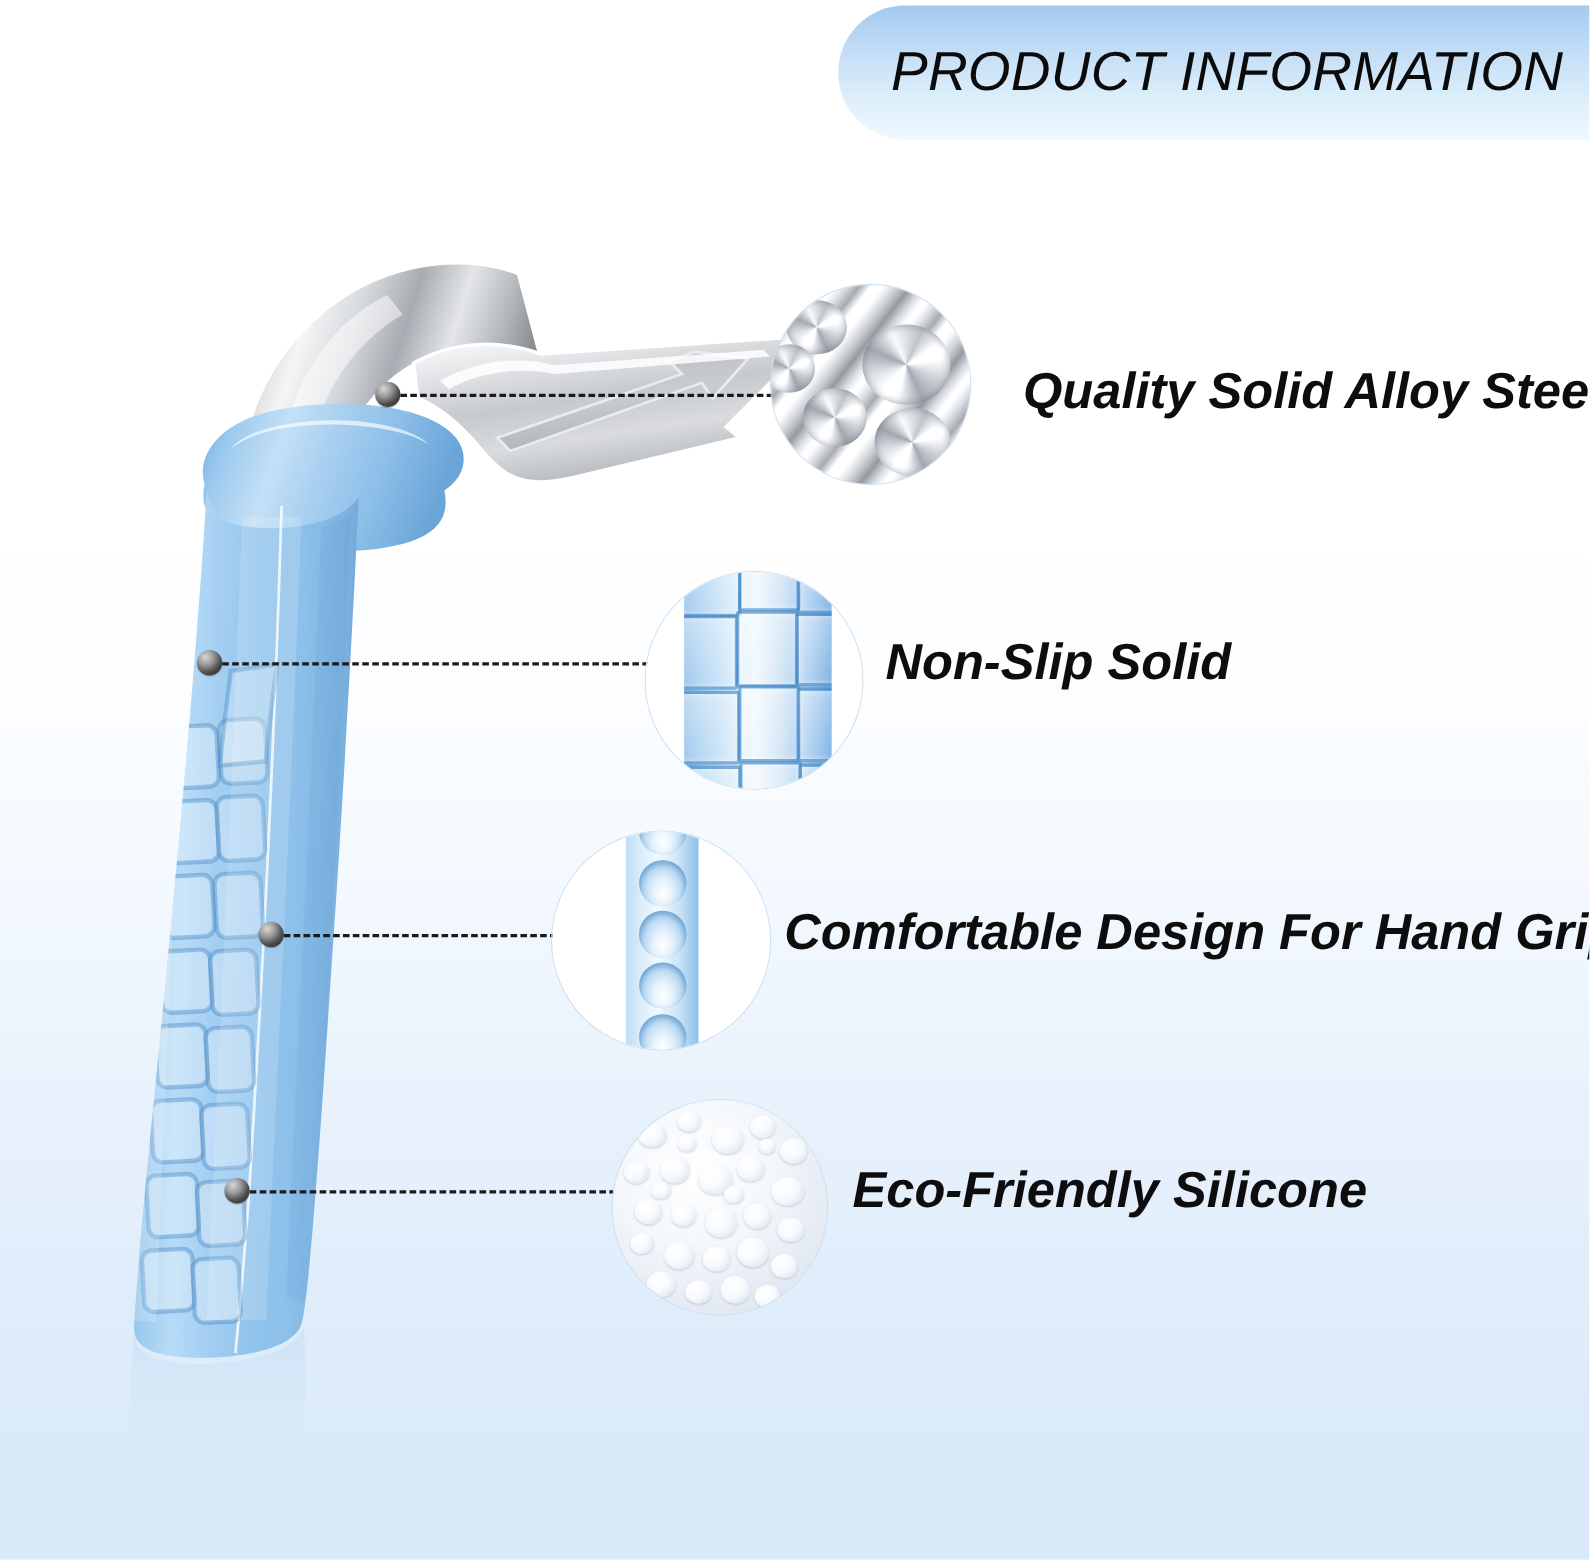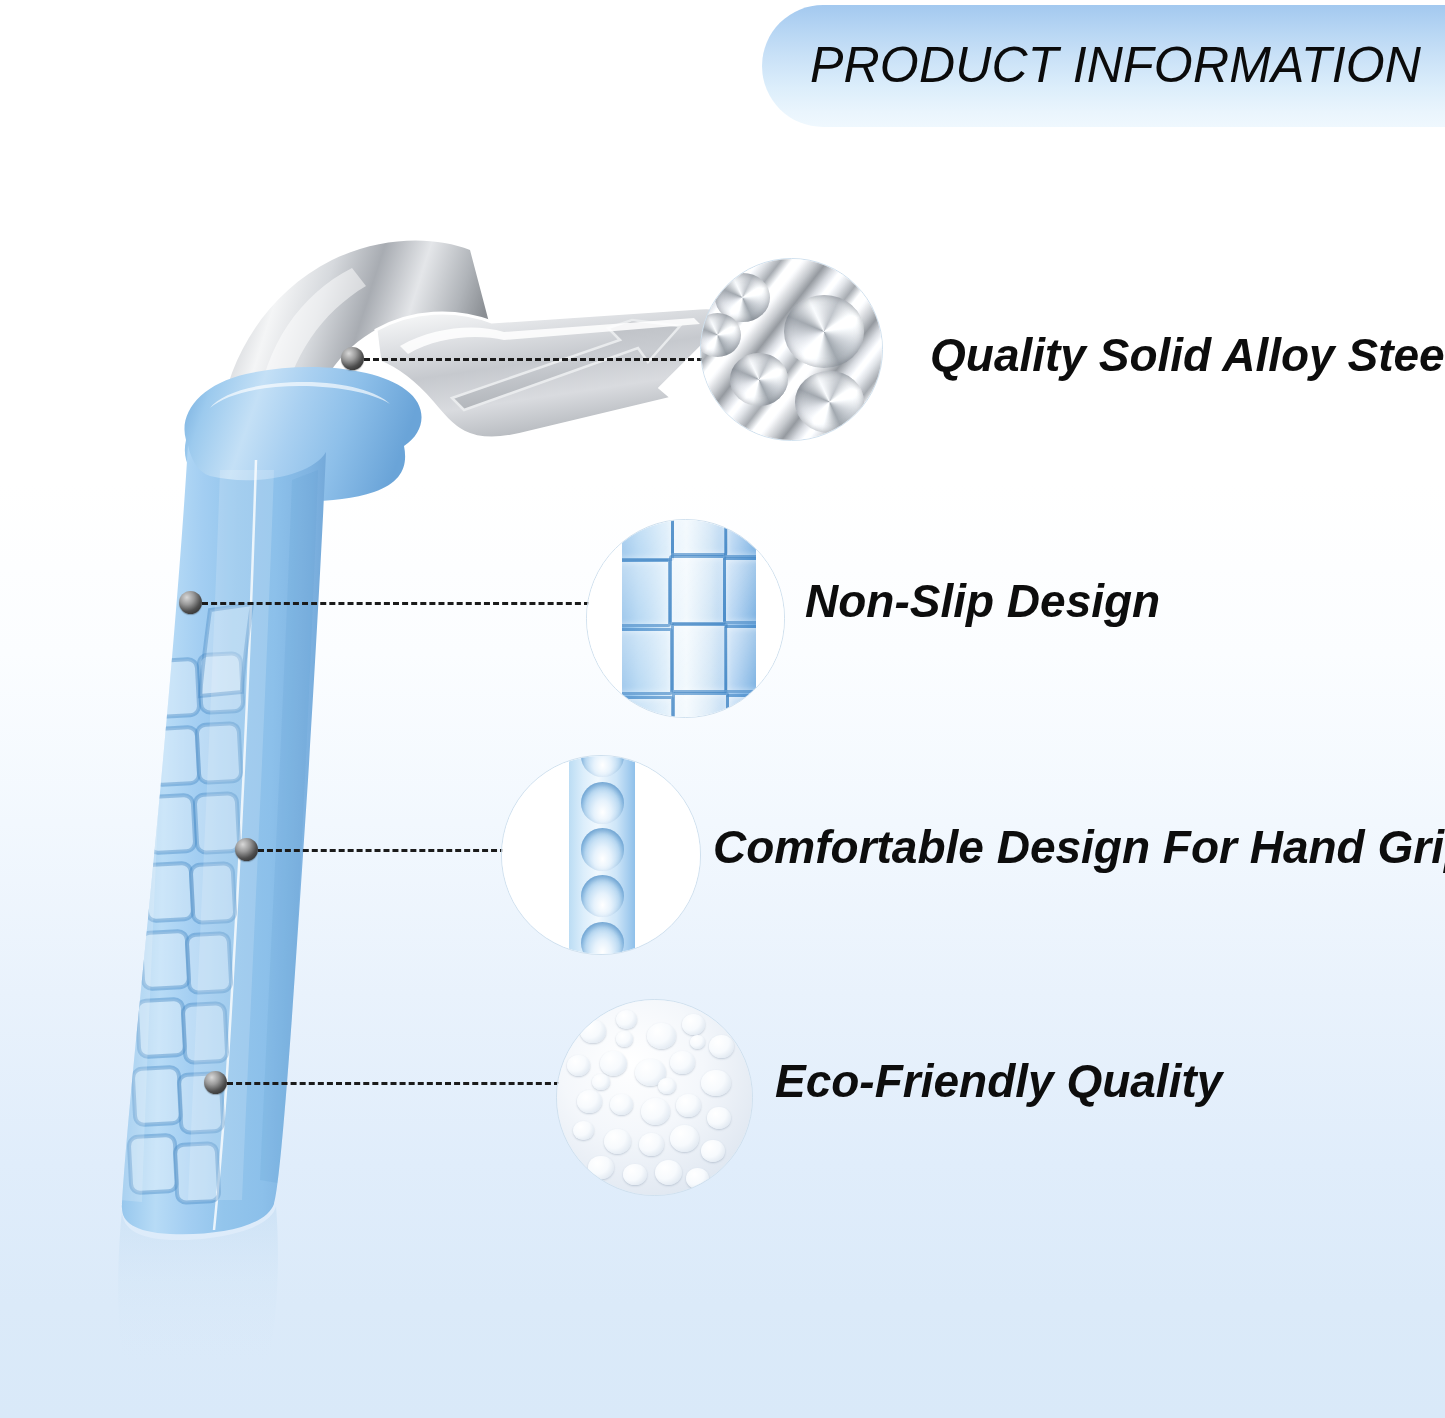--- a/index.html
+++ b/index.html
@@ -363,21 +363,21 @@
           <div class="grip-tile" style="left:-7%;  top:54%;  width:40%; height:27%;"></div>
           <div class="grip-tile" style="left:36%;  top:52%;  width:38%; height:28%;"></div>
           <div class="grip-tile" style="left:76%;  top:53%;  width:36%; height:27%;"></div>
           <div class="grip-tile" style="left:-6%;  top:84%;  width:40%; height:26%;"></div>
           <div class="grip-tile" style="left:37%;  top:82%;  width:38%; height:27%;"></div>
           <div class="grip-tile" style="left:77%;  top:83%;  width:36%; height:26%;"></div>
         </div>
       </div>
     </div>
 
-    <div class="feature-label" style="left:805px; top:578px; font-size:46px;">Non-Slip Design</div>
+    <div class="feature-label" style="left:805px; top:578px; font-size:46px;">Non-Slip Solid</div>
   </div>
 
   <div class="feature-row">
     <div class="callout-dot" style="left:235px; top:838px;"></div>
     <div class="callout-line" style="left:258px; top:849px; width:248px;"></div>
 
     <div class="feature-circle" style="left:501px; top:755px; width:200px; height:200px;">
       <div id="circle-dimple-inner">
         <div id="dimple-strip">
           <div class="dimple" style="top:-4%;  height:19%;"></div>
@@ -422,16 +422,16 @@
         <div class="pellet" style="left:34%; top:84%; width:12%; height:11%;"></div>
         <div class="pellet" style="left:50%; top:82%; width:14%; height:13%;"></div>
         <div class="pellet" style="left:66%; top:86%; width:12%; height:11%;"></div>
         <div class="pellet" style="left:30%; top:16%; width:9%;  height:8%;"></div>
         <div class="pellet" style="left:52%; top:40%; width:9%;  height:8%;"></div>
         <div class="pellet" style="left:18%; top:38%; width:9%;  height:8%;"></div>
         <div class="pellet" style="left:68%; top:18%; width:8%;  height:7%;"></div>
       </div>
     </div>
 
-    <div class="feature-label" style="left:775px; top:1058px; font-size:46px;">Eco-Friendly Quality</div>
+    <div class="feature-label" style="left:775px; top:1058px; font-size:46px;">Eco-Friendly Silicone</div>
   </div>
 
 </div>
 
 </body></html>

